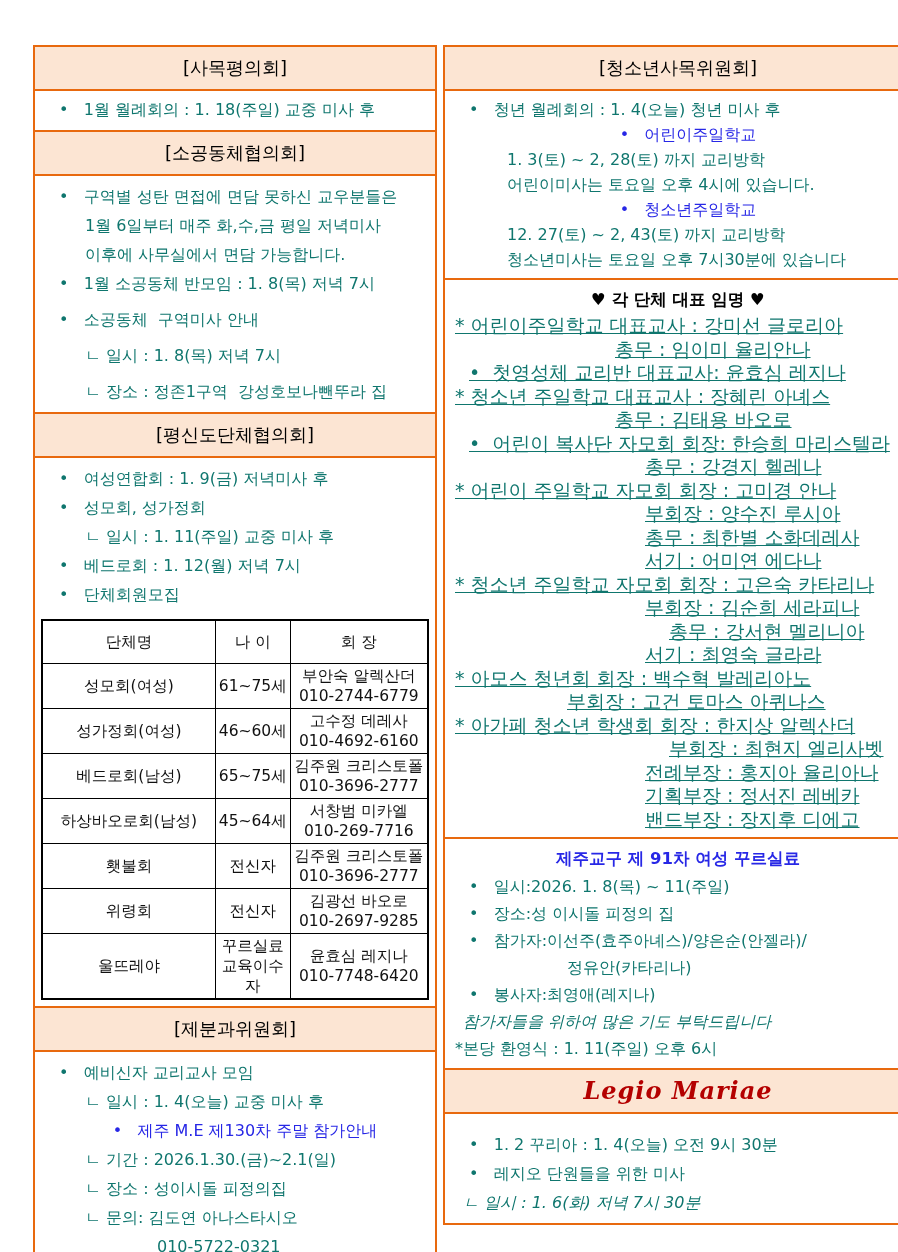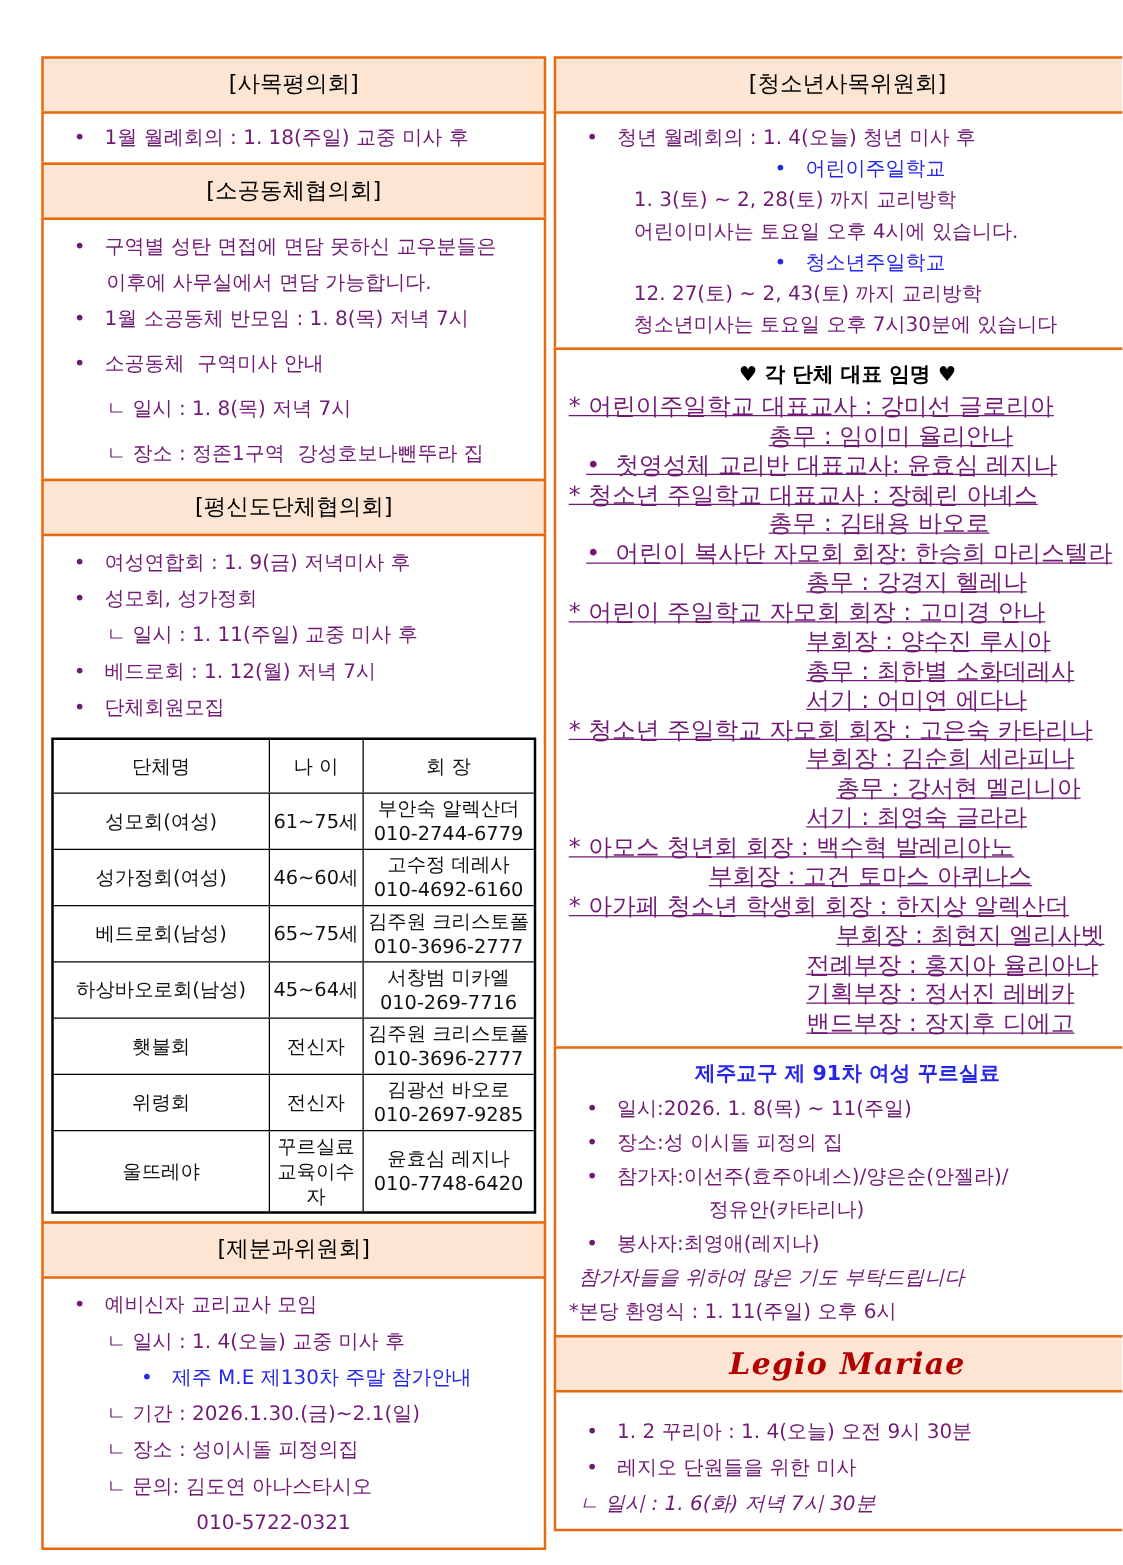--- a/index.html
+++ b/index.html
@@ -8,21 +8,21 @@
   .col{position:absolute;top:45px;}
   .col-left{left:33px;width:404px;}
   .col-right{left:443px;width:470px;}
   .box{box-sizing:border-box;border:2px solid var(--border,#E8690E);background:#fff;margin-top:-2px;}
   .col .box:first-child{margin-top:0;}
   .hdr{background:var(--header_bg,#FCE5D3);}
   .htitle{font-weight:normal;font-size:18px;text-align:center;line-height:26px;padding:8px 2px;color:#000;}
   .legio{font-family:"DejaVu Serif","Liberation Serif",serif;font-style:italic;font-weight:bold;
          font-size:24px;line-height:26px;color:var(--legio_red,#B40000);letter-spacing:1px;}
   .body{padding:6px 4px;}
-  .line{font-size:16px;line-height:29px;white-space:pre;color:#701a75;}
+  .line{font-size:16px;line-height:29px;white-space:pre;color:#0f766e;}
   .r1 .line{line-height:25px;}
   .r2 .line{line-height:23.5px;font-size:19px;text-decoration:underline;}
   .r3 .line{line-height:27px;}
   .r4{padding-top:16px;}
   .ctitle{text-align:center;font-weight:bold;font-size:16.5px;line-height:28px;padding:0;color:#000;white-space:pre;}
   .blue{color:var(--blue,#2727E6);text-align:center;}
   .g{margin-top:7px;}
   .p0{padding-left:6px;}  .pA{padding-left:14px;font-style:italic;} .p1{padding-left:20px;}
   .p2{padding-left:46px;} .p3{padding-left:58px;} .p4{padding-left:118px;}
   .p5{padding-left:166px;}.p6{padding-left:196px;}.p7{padding-left:220px;}
@@ -50,20 +50,21 @@
 
     </div>
 
     <div class="box hdr">
       <div class="htitle">[소공동체협의회]</div>
     </div>
     <div class="box body" style="min-height:211px;">
 
         <div class="line p1">•   구역별 성탄 면접에 면담 못하신 교우분들은</div>
 
+        <div class="line p2">1월 6일부터 매주 화,수,금 평일 저녁미사</div>
 
         <div class="line p2">이후에 사무실에서 면담 가능합니다.</div>
 
         <div class="line p1">•   1월 소공동체 반모임 : 1. 8(목) 저녁 7시</div>
 
         <div class="line p1 g">•   소공동체  구역미사 안내</div>
 
         <div class="line p2 g">ㄴ 일시 : 1. 8(목) 저녁 7시</div>
 
         <div class="line p2 g">ㄴ 장소 : 정존1구역  강성호보나뺀뚜라 집</div>

